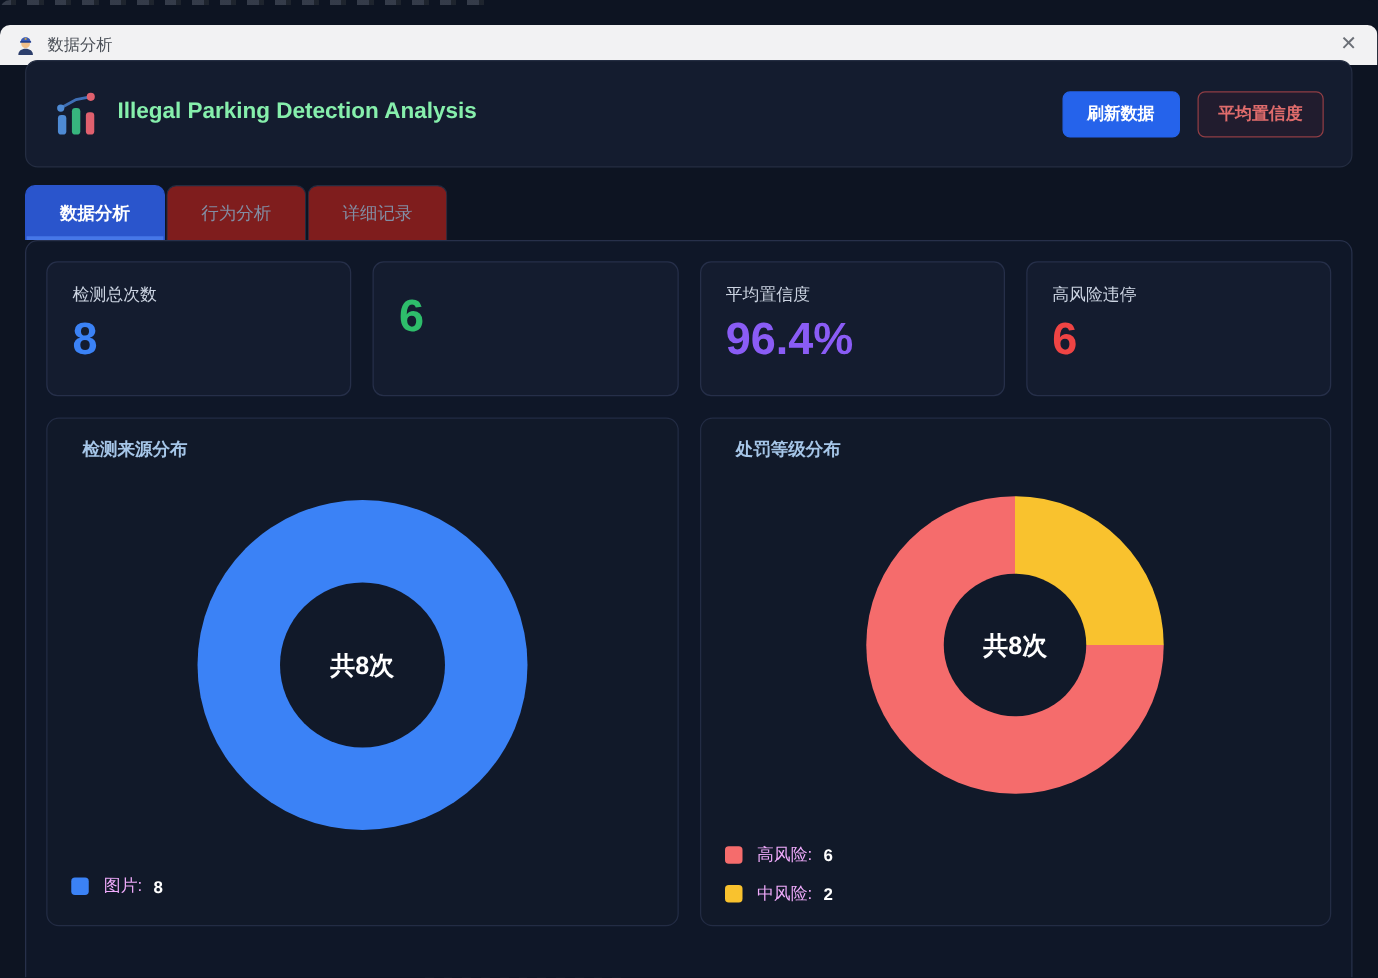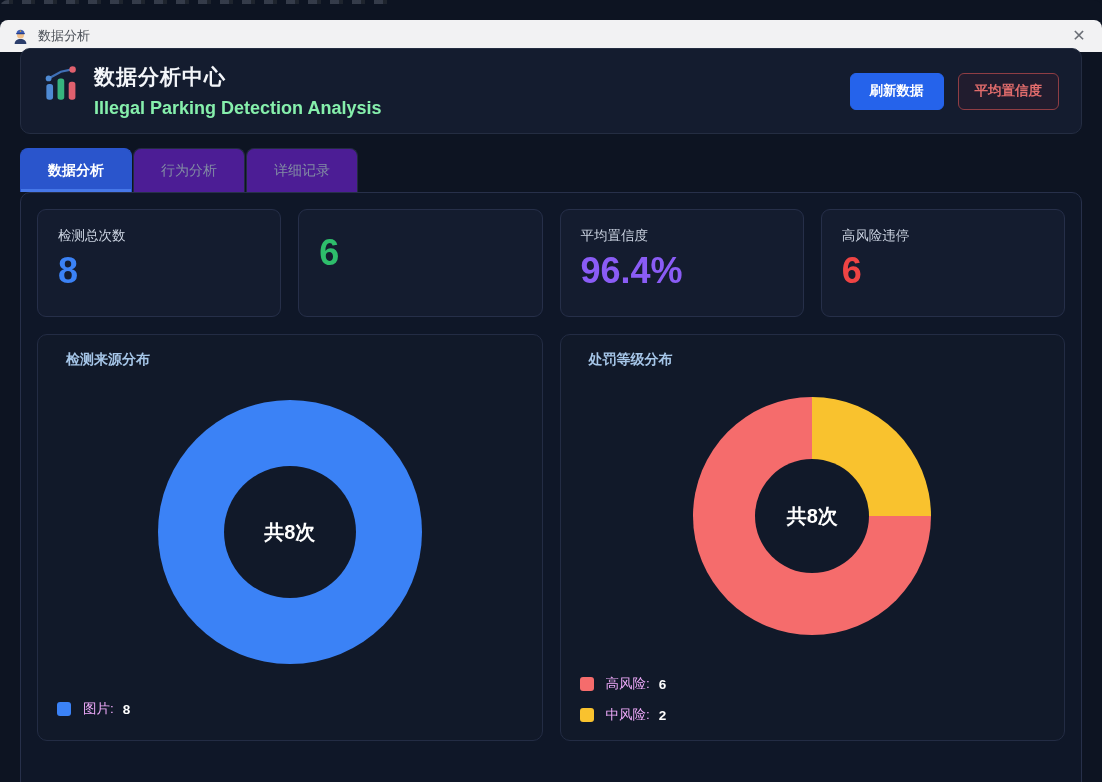--- a/index.html
+++ b/index.html
@@ -65,21 +65,21 @@
     font-family: inherit;
   }
   .btn-primary { background: #2563eb; color: #ffffff; border: 1px solid #2563eb; }
   .btn-danger  { background: rgba(130, 35, 45, 0.12); color: #e06c6c; border: 1px solid #8f3d44; }
   
   .tabs { position: absolute; left: 20px; top: 148px; display: flex; z-index: 2; }
   .tab {
     width: 112px; height: 44px;
     display: flex; align-items: center; justify-content: center;
     font-size: 14px; color: #828da3;
-    background: #4c1d95;
+    background: #7f1d1d;
     border: 1px solid #232c40; border-bottom: none;
     border-radius: 8px 8px 0 0;
     cursor: pointer;
   }
   .tab + .tab { margin-left: 1px; }
   .tab.active {
     background: #2a55cc; color: #ffffff; font-weight: bold;
     border-color: #2a55cc;
     box-shadow: inset 0 -3px 0 #4677e8;
   }
@@ -175,21 +175,20 @@
         <svg viewBox="0 0 34 34" width="38" height="38">
           <rect x="3" y="17" width="6" height="14" rx="2.4" fill="#4e8ad4"></rect>
           <rect x="13" y="12" width="6" height="19" rx="2.4" fill="#37b57e"></rect>
           <rect x="23" y="15" width="6" height="16" rx="2.4" fill="#e0606e"></rect>
           <polyline points="5,12 16,6 26,4" stroke="#3f6fb5" stroke-width="2" fill="none"></polyline>
           <circle cx="5" cy="12" r="2.6" fill="#4e8ad4"></circle>
           <circle cx="26.5" cy="4" r="2.9" fill="#e0606e"></circle>
         </svg>
       </span>
       <div class="header-titles">
-        <div class="main-title">数据分析中心</div>
         <div class="sub-title">Illegal Parking Detection Analysis</div>
       </div>
     </div>
     <div class="header-actions">
       <button class="btn btn-primary">刷新数据</button>
       <button class="btn btn-danger">平均置信度</button>
     </div>
   </div>
 
   <div class="tabs">

